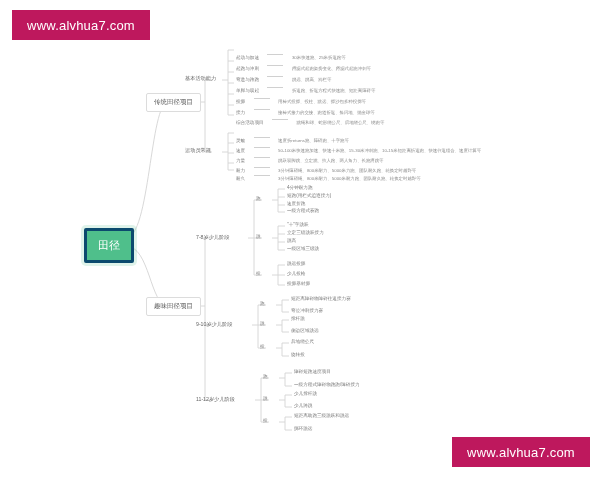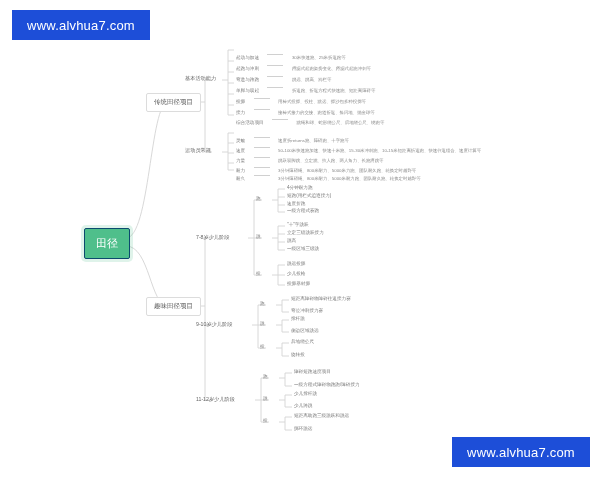--- a/index.html
+++ b/index.html
@@ -8,37 +8,37 @@
     background:#ffffff;
     font-family:"Liberation Sans","DejaVu Sans",sans-serif;
     color:#444;
   }
   #canvas{position:absolute;inset:0;}
   svg.links{position:absolute;left:0;top:0;width:600px;height:480px;pointer-events:none;}
 
   .node{position:absolute;white-space:nowrap;line-height:1;}
 
   .root{
-    background:#4FBF8B;color:#ffffff;border:1px solid #0c4a6e;
+    background:#4FBF8B;color:#ffffff;border:3px solid #0c4a6e;
     font-size:11px;padding:9px 11px;border-radius:2px;
     box-shadow:0 0 0 3px rgba(79,191,139,0.18);
   }
   .branch{
     background:#ffffff;border:1px solid #dcdcdc;border-radius:2px;
     font-size:6.5px;color:#555;padding:5px 7px;
   }
   .cat{font-size:5.2px;color:#666;}
   .sub{font-size:4.6px;color:#777;}
   .leaf{font-size:4.6px;color:#777;}
   .desc{font-size:4.4px;color:#8a8a8a;}
   .dash{display:inline-block;width:16px;border-top:1px solid #d0d0d0;
          vertical-align:middle;margin:0 4px;}
 
   .wm{
-    position:absolute;background:#1d4ed8;color:#ffffff;
+    position:absolute;background:#be185d;color:#ffffff;
     font-size:13px;letter-spacing:.2px;
     display:flex;align-items:center;justify-content:center;
     font-family:"Liberation Sans","DejaVu Sans",sans-serif;
   }
   #wm-top{left:12px;top:10px;width:138px;height:30px;}
   #wm-bottom{left:452px;top:437px;width:138px;height:30px;}
 </style>
 </head>
 <body>
 

